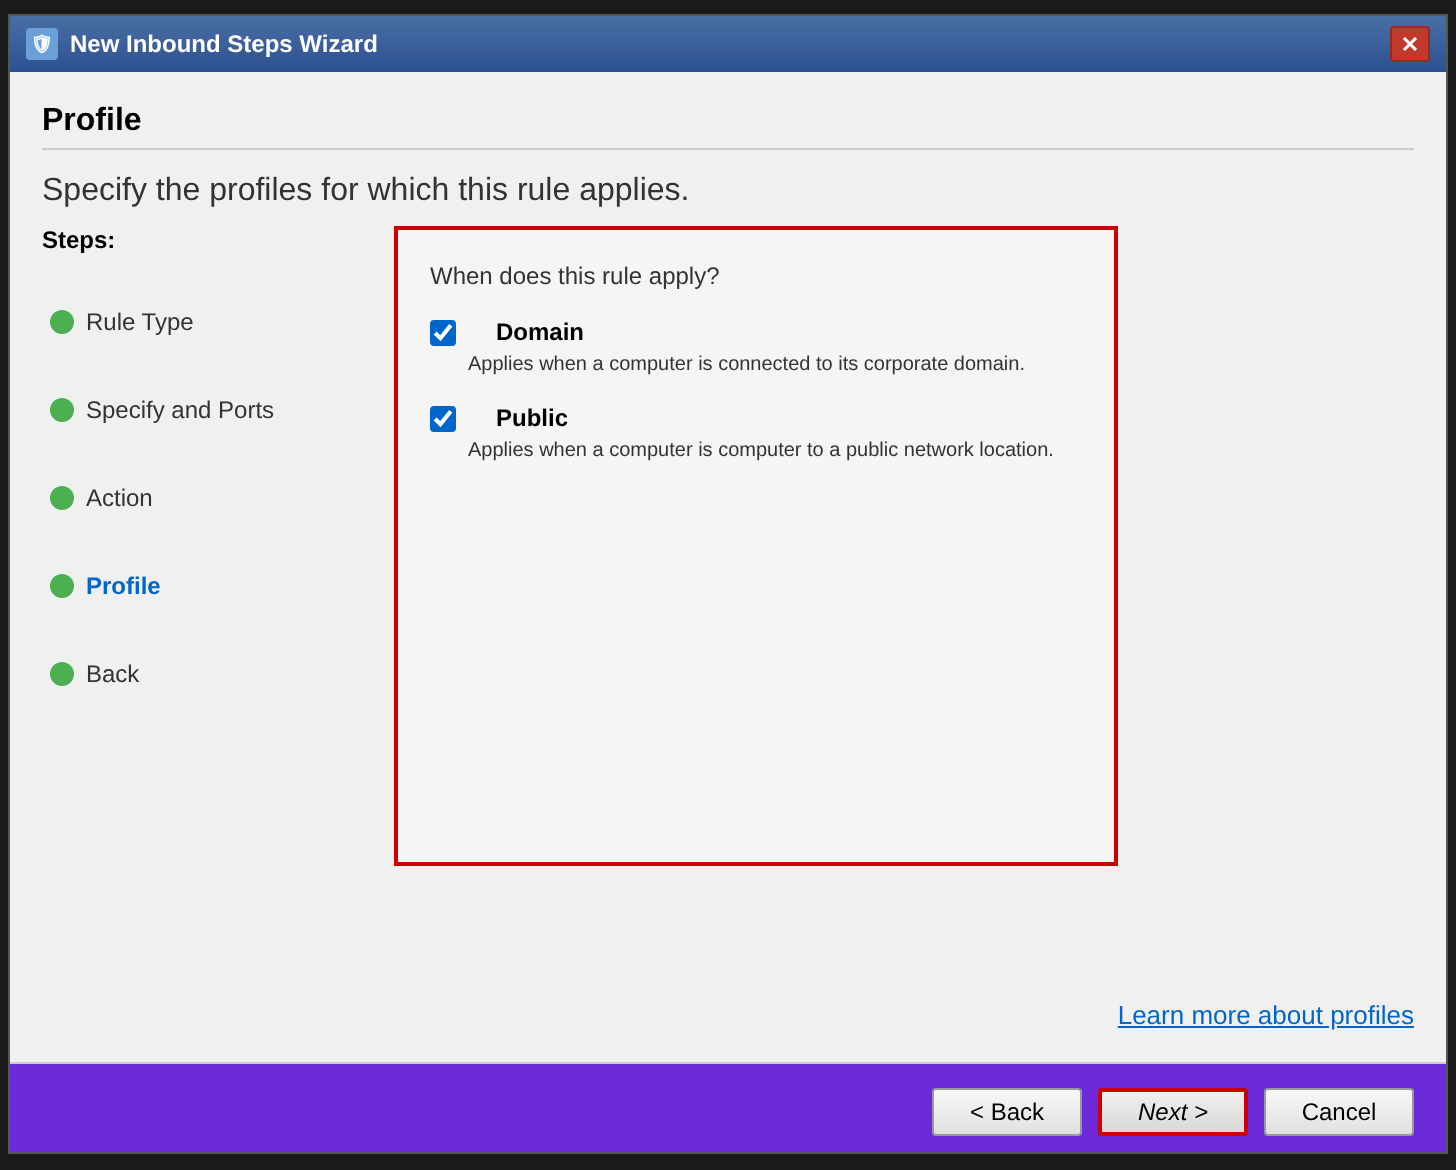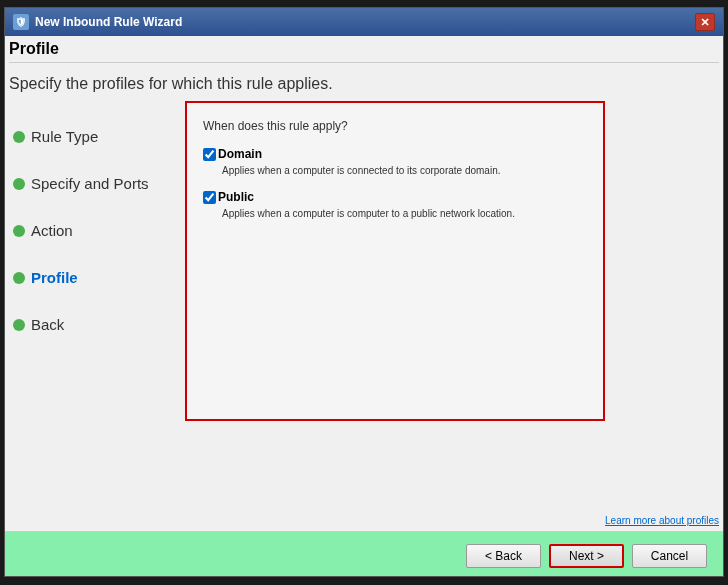--- a/index.html
+++ b/index.html
@@ -61,21 +61,21 @@
       justify-content: center;
       font-size: 11px;
       cursor: pointer;
       border-radius: 2px;
     }
 
     .content-area {
       display: flex;
       flex-direction: column;
       flex: 1;
-      padding: 4px;
+      padding: 16px;
     }
 
     .page-header {
       margin-bottom: 8px;
     }
 
     .page-title {
       font-size: 16px;
       font-weight: bold;
       color: #000;
@@ -103,21 +103,21 @@
       font-size: 12px;
       margin-bottom: 6px;
     }
 
     .step-item {
       display: flex;
       align-items: center;
       gap: 6px;
       padding: 3px 4px;
       cursor: default;
-      font-size: 15px;
+      font-size: 12px;
       margin-top: 24px;
     }
 
     .step-item.active {
       color: #0066cc;
       font-weight: bold;
     }
 
     .step-item.completed {
       color: #333;
@@ -158,21 +158,21 @@
       color: #333;
     }
 
     .checkbox-group {
       margin-bottom: 14px;
     }
 
     .checkbox-row {
       display: flex;
       align-items: flex-start;
-      gap: 2px;
+      gap: 20px;
       margin-bottom: 4px;
     }
 
     .checkbox-row input[type="checkbox"] {
       margin-top: 1px;
       width: 13px;
       height: 13px;
       flex-shrink: 0;
       accent-color: #0066cc;
     }
@@ -190,80 +190,82 @@
     }
 
     .learn-more-area {
       margin-top: auto;
       padding-top: 12px;
     }
 
     .learn-more-link {
       color: #0066cc;
       text-decoration: underline;
-      font-size: 10px;
+      font-size: 13px;
       cursor: pointer;
       text-align: center;
     }
 
     .button-bar {
       display: flex;
       justify-content: flex-end;
       gap: 8px;
       padding: 12px 16px 8px 16px;
-      background: #86efac;
+      background: #6d28d9;
       border-top: 1px solid #ccc;
     }
 
     .btn {
       min-width: 75px;
       height: 24px;
       padding: 0 12px;
       font-size: 12px;
       border: 1px solid #999;
       background: linear-gradient(to bottom, #f8f8f8, #e0e0e0);
       cursor: pointer;
       color: #000;
       border-radius: 2px;
     }
 
     .btn-next {
       border: 2px solid #cc0000;
       background: linear-gradient(to bottom, #f0f0f0, #d8d8d8);
       font-weight: normal;
+      font-style: italic;
     }
 
     .divider-line {
       height: 1px;
       background: #ccc;
       margin-bottom: 12px;
     }
   </style>
 </head>
 <body>
 
 <div class="window">
 
   <div class="title-bar">
     <span class="title-bar-icon">🛡</span>
-    <span>New Inbound Rule Wizard</span>
+    <span>New Inbound Steps Wizard</span>
     <div class="title-bar-close">✕</div>
   </div>
 
   <div class="content-area">
 
     <div class="page-header">
       <div class="page-title">Profile</div>
       <div class="divider-line"></div>
       <div class="page-subtitle">Specify the profiles for which this rule applies.</div>
     </div>
 
     <div class="main-body">
 
       <div class="steps-panel">
+        <div class="steps-label">Steps:</div>
 
         <div class="step-item completed">
           <div class="step-dot active-dot"></div>
           <span>Rule Type</span>
         </div>
 
         <div class="step-item completed">
           <div class="step-dot active-dot"></div>
           <span>Specify and Ports</span>
         </div>

